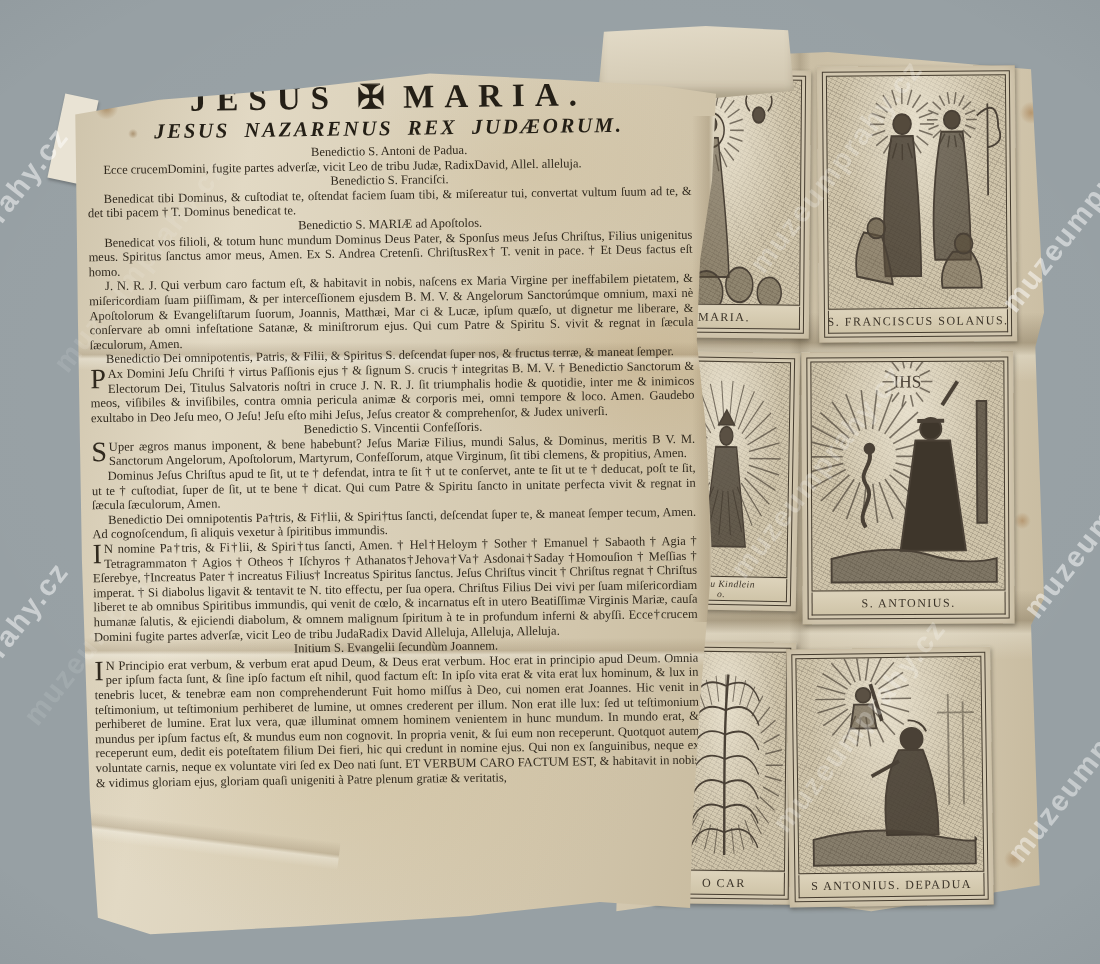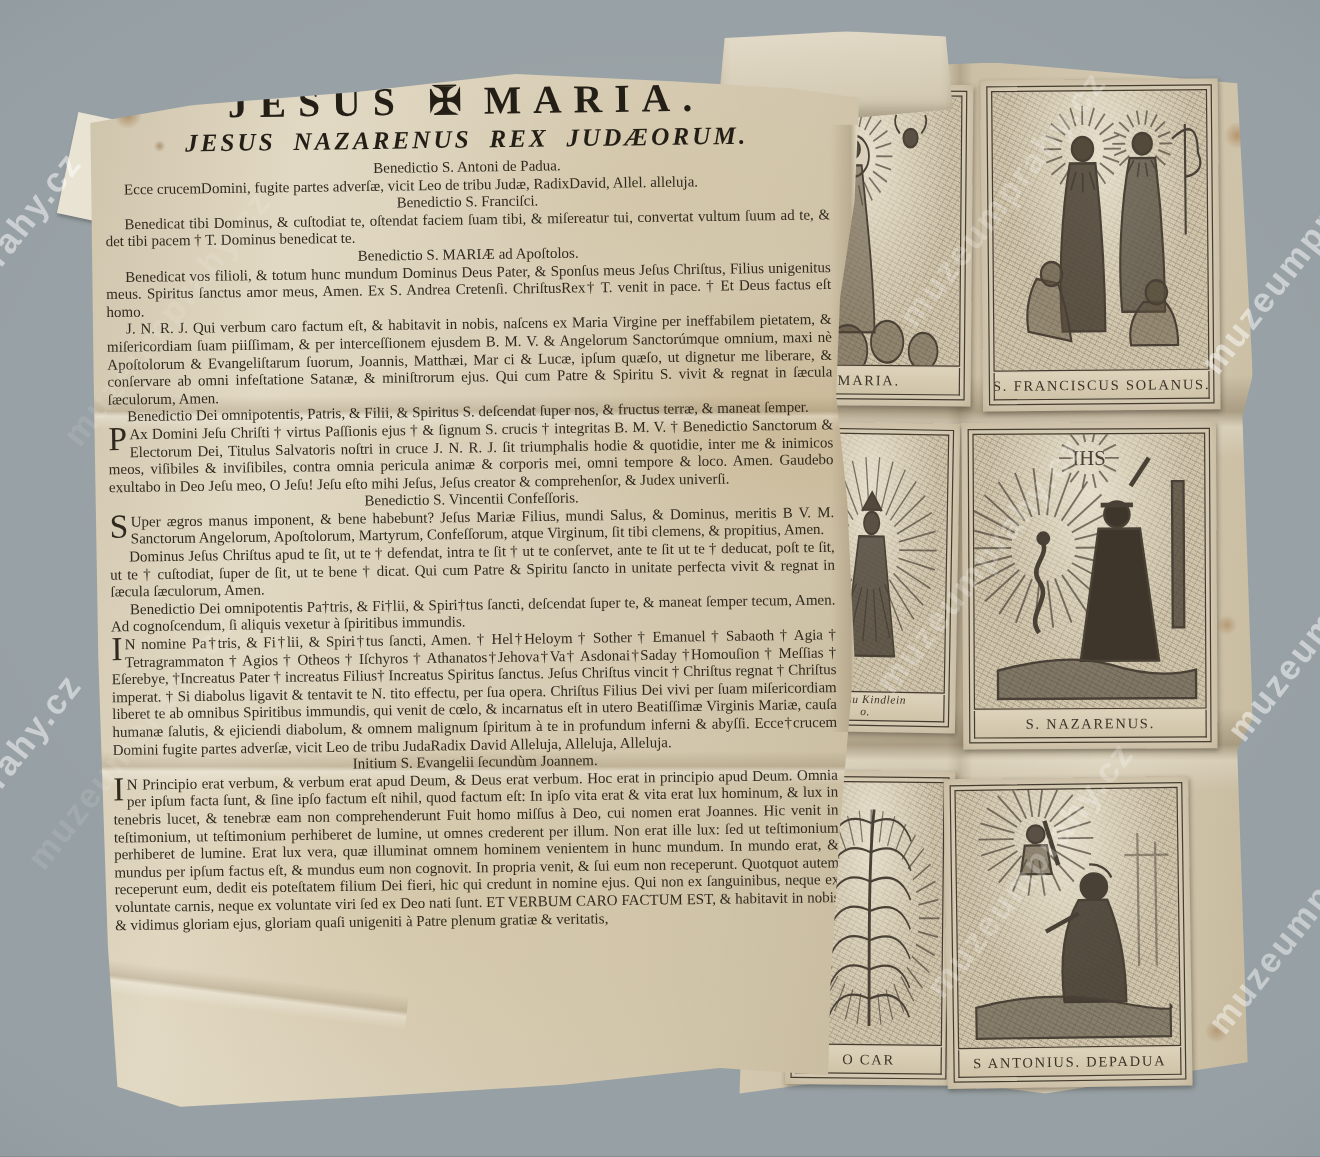--- a/index.html
+++ b/index.html
@@ -37,21 +37,21 @@
     font-size:12px;letter-spacing:1.5px;color:#3b3328;white-space:nowrap;overflow:hidden;}
   .card .cap.small{font-size:9.5px;line-height:10px;font-style:italic;letter-spacing:.5px;}
   
   .tab{position:absolute;left:598px;top:26px;width:196px;height:72px;z-index:3;
     background:linear-gradient(175deg,#e3dbc8,#cfc5ae);
     clip-path:polygon(3% 8%,55% 0%,97% 6%,100% 90%,60% 100%,0% 96%);
     box-shadow:inset 0 -8px 10px rgba(90,75,50,.30), 2px 2px 4px rgba(30,30,30,.28);}
   .corner-slip{position:absolute;left:56px;top:96px;width:34px;height:86px;z-index:4;
     background:#e9e3d4;transform:rotate(12deg);box-shadow:1px 2px 3px rgba(30,30,30,.3);}
   
-  .sheet{position:absolute;left:60px;top:52px;width:664px;height:872px;z-index:5;
+  .sheet{position:absolute;left:60px;top:64px;width:664px;height:872px;z-index:5;
     background:
       radial-gradient(circle 17px at 7% 5%, rgba(139,95,43,.55), transparent 70%),
       radial-gradient(circle 9px at 15% 3.5%, rgba(139,95,43,.5), transparent 70%),
       radial-gradient(circle 7px at 11% 8%, rgba(120,80,35,.45), transparent 70%),
       radial-gradient(ellipse 300px 190px at 88% 34%, rgba(190,160,110,.28), transparent 65%),
       radial-gradient(ellipse 420px 260px at 45% 80%, rgba(203,183,138,.30), transparent 70%),
       radial-gradient(ellipse 260px 160px at 70% 12%, rgba(206,188,150,.35), transparent 70%),
       linear-gradient(100deg,#cdc2a9,#e2d9c4 25%,#d9cfb8 50%,#d2c6ac 75%,#c8bb9f);
     clip-path:polygon(2.3% 5.8%,15% 4.1%,36% 2.8%,55.7% 1.1%,75.3% 1.8%,90.4% 2.5%,98.8% 3.4%,98.2% 13.3%,96.4% 22.5%,95.9% 31.7%,97.3% 42%,98.2% 56.9%,96.4% 72.9%,95.2% 87.8%,94.9% 96.8%,81.3% 96.1%,61.7% 97.7%,36.1% 98.9%,13.6% 99.8%,5.7% 97.9%,4.5% 84.4%,3.3% 56.9%,2.7% 29.4%,2.4% 11%);
     filter:drop-shadow(4px 6px 7px rgba(25,30,38,.38));}
@@ -289,21 +289,21 @@
                 <circle cx="62" cy="34" r="5.5" fill="#3e362b"></circle>
                 <path d="M55 30 L69 30" stroke-width="2"></path>
                 <path d="M54 40 L72 40 L80 96 L46 96 Z" fill="#3e362b"></path>
                 <path d="M68 22 L76 10" stroke-width="2"></path>
                 <rect x="86" y="20" width="5" height="62" fill="rgba(62,54,43,.7)"></rect>
                 <path d="M10 100 Q40 92 60 98 T96 100 L96 112 L10 112 Z" fill="rgba(62,54,43,.55)"></path>
               </g>
      </svg>
    </div>
    <div class="cap ">
-            <span>S. NAZARENUS.</span>
+            <span>S. ANTONIUS.</span>
           </div>
  </div>
       </div>
       <div class="card" style="left: 655px; top: 642px; width: 140px; height: 262px; transform: rotate(0.6deg);">
         <div class="plate">
    <div class="art">
      <svg viewBox="0 0 100 116" preserveAspectRatio="none">
        <g stroke="#4a4136" fill="none" stroke-width="1">
                 <line x1="84.0" y1="60.0" x2="98.0" y2="60.0" stroke="rgba(74,65,54,.7)" stroke-width=".8"></line>
                 <line x1="83.5" y1="65.9" x2="97.3" y2="68.3" stroke="rgba(74,65,54,.7)" stroke-width=".8"></line>

